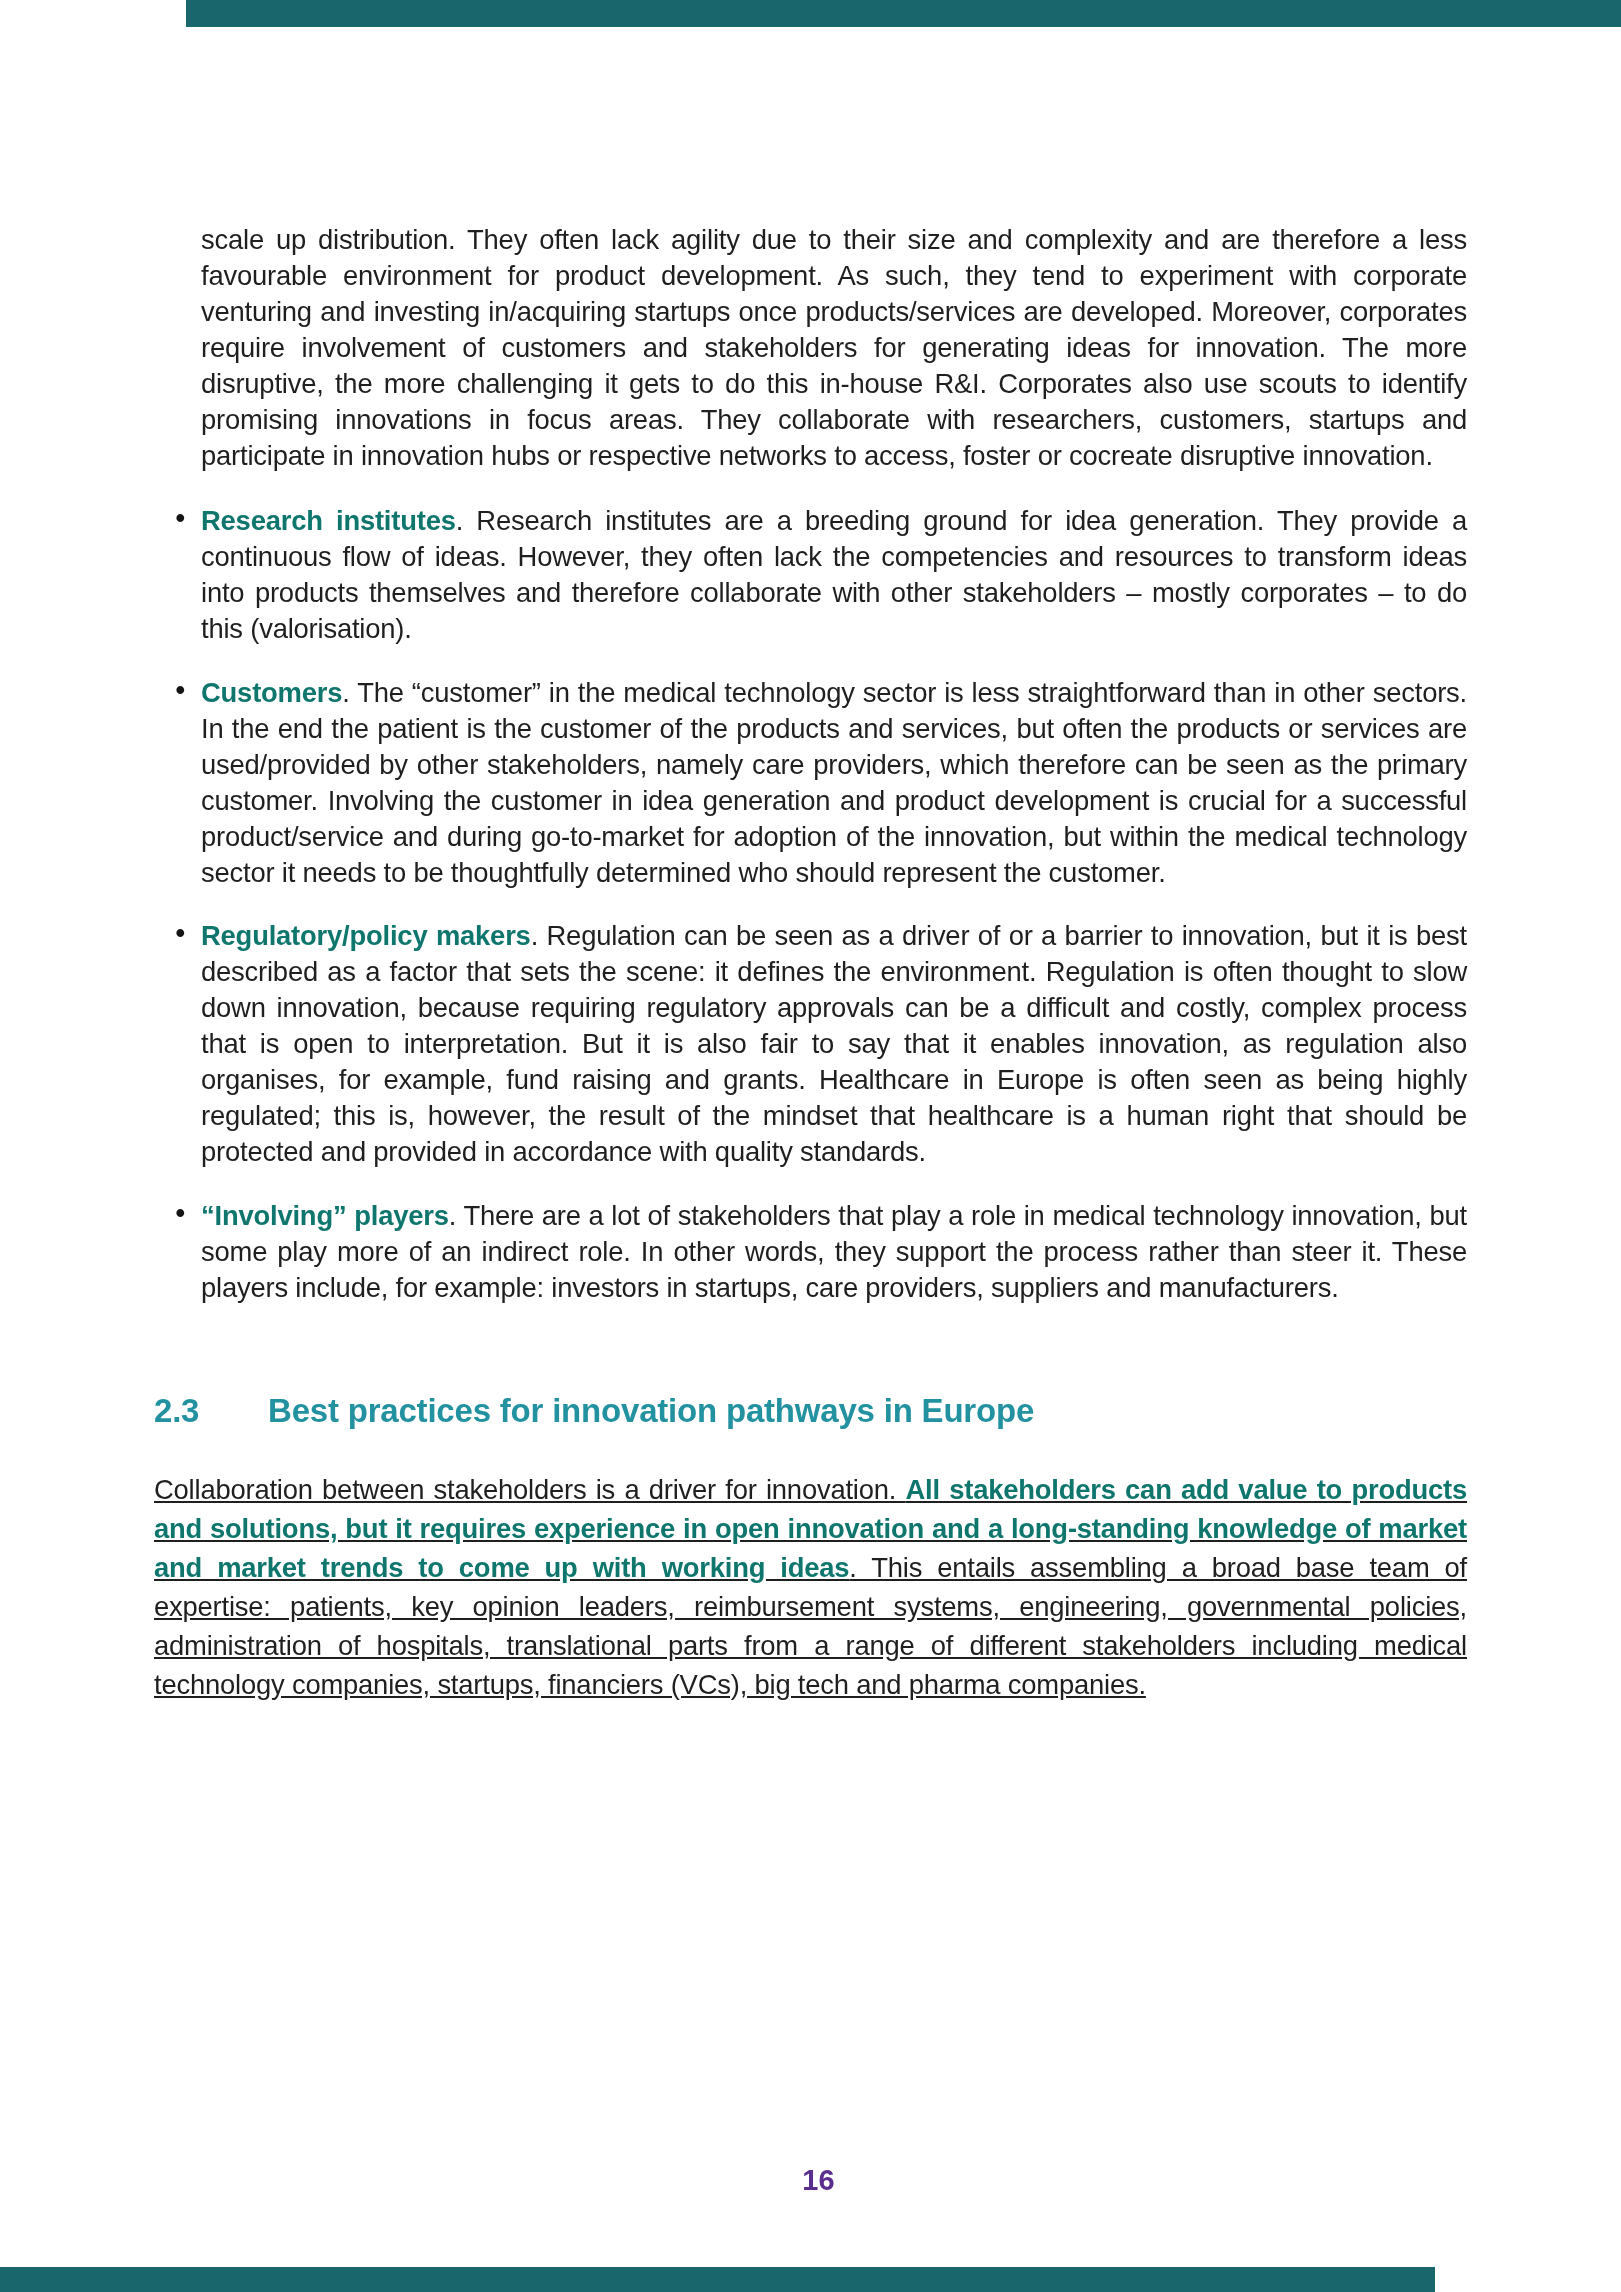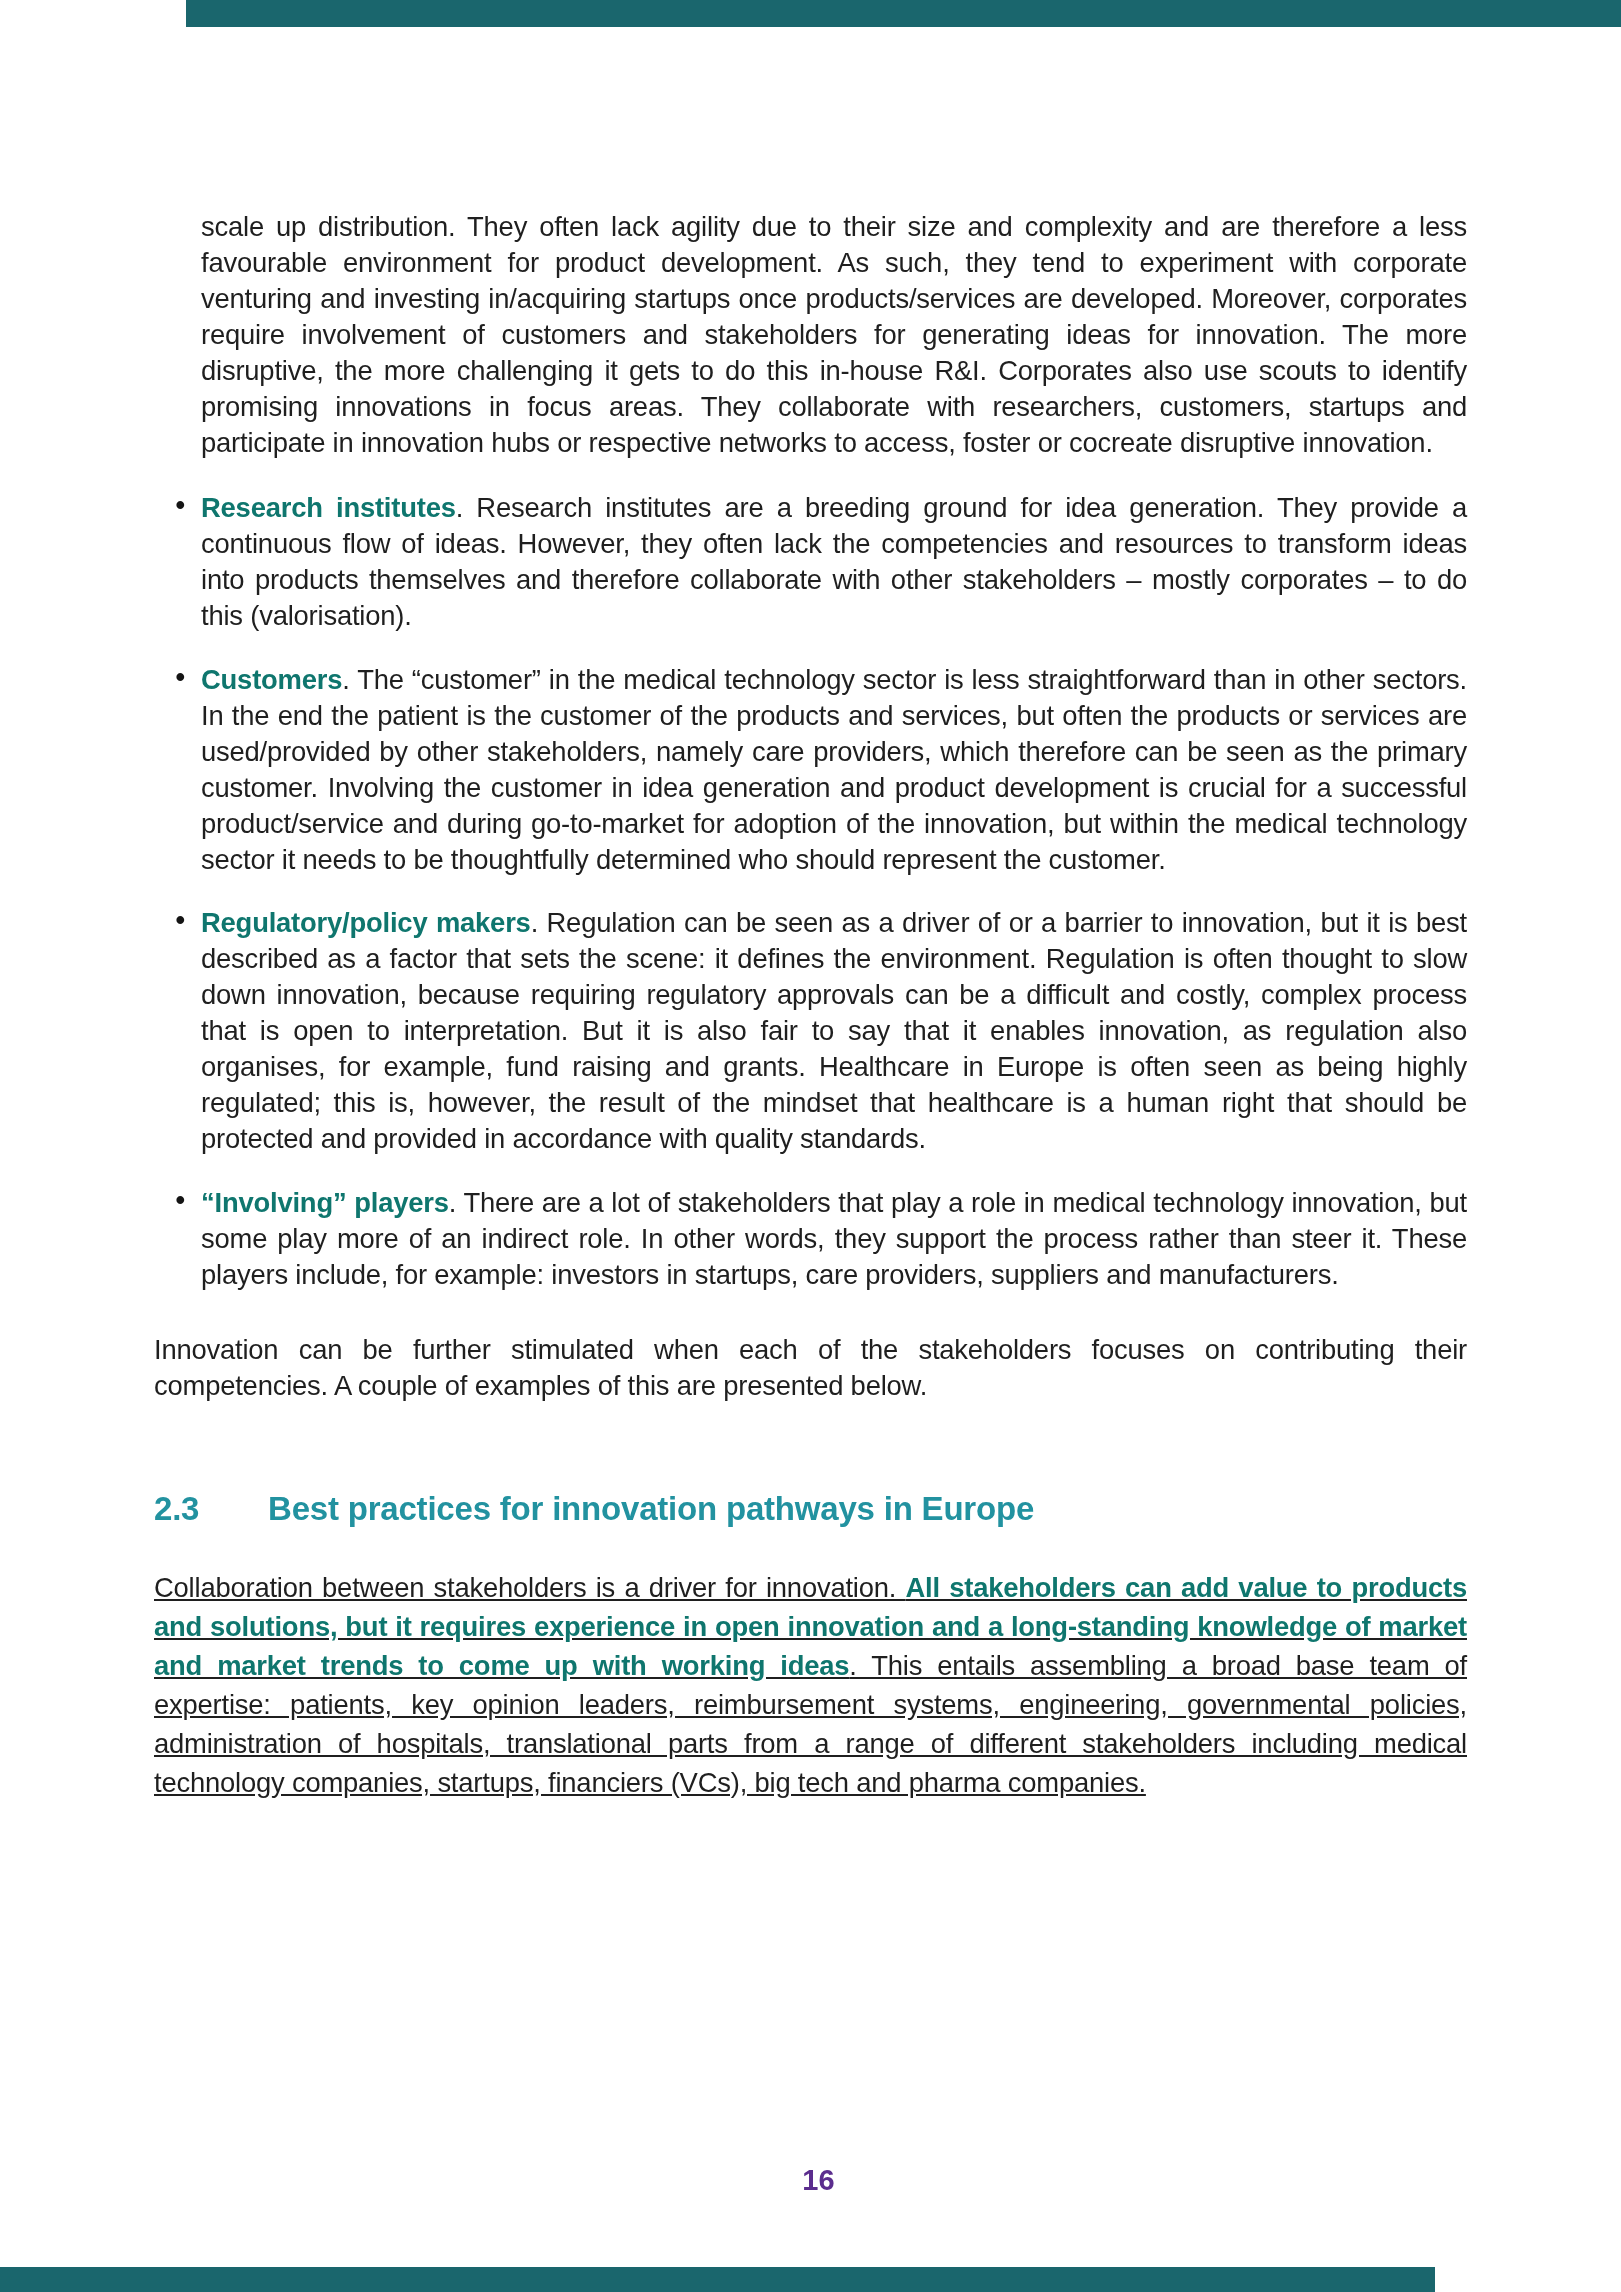--- a/index.html
+++ b/index.html
@@ -22,21 +22,21 @@
   .bottom-bar {
     position: absolute;
     bottom: 0;
     left: 0;
     width: 1435px;
     height: 26.5px;
   }
   .content {
     position: absolute;
     left: 154px;
-    top: 182px;
+    top: 195px;
     width: 1313px;
   }
   .para {
     font-size: 27.4px;
     line-height: 36px;
     letter-spacing: -0.2px;
     text-align: justify;
   }
   .para b { font-weight: 700; color: #0f766e; }
   .para.indented { margin-left: 47px; }
@@ -106,21 +106,20 @@
     <div class="bullet">
       <span class="marker">•</span>
       <p class="para"><b>Regulatory/policy makers</b><span>. Regulation can be seen as a driver of or a barrier to innovation, but it is best described as a factor that sets the scene: it defines the environment. Regulation is often thought to slow down innovation, because requiring regulatory approvals can be a difficult and costly, complex process that is open to interpretation. But it is also fair to say that it enables innovation, as regulation also organises, for example, fund raising and grants. Healthcare in Europe is often seen as being highly regulated; this is, however, the result of the mindset that healthcare is a human right that should be protected and provided in accordance with quality standards.</span></p>
     </div>
 
     <div class="bullet">
       <span class="marker">•</span>
       <p class="para"><b>“Involving” players</b><span>. There are a lot of stakeholders that play a role in medical technology innovation, but some play more of an indirect role. In other words, they support the process rather than steer it. These players include, for example: investors in startups, care providers, suppliers and manufacturers.</span></p>
     </div>
 
-    <p class="para closing"><span>Innovation can be further stimulated when each of the stakeholders focuses on contributing their competencies. A couple of examples of this are presented below.</span></p>
 
     <div class="section-heading" style="color: rgb(34, 146, 160); gap: 8px;">
       <span class="sec-num">2.3</span>
       <span class="sec-title">Best practices for innovation pathways in Europe</span>
     </div>
 
     <p class="para final-para"><span>Collaboration between stakeholders is a driver for innovation. </span><b>All stakeholders can add value to products and solutions, but it requires experience in open innovation and a long-standing knowledge of market and market trends to come up with working ideas</b><span>. This entails assembling a broad base team of expertise: patients, key opinion leaders, reimbursement systems, engineering, governmental policies, administration of hospitals, translational parts from a range of different stakeholders including medical technology companies, startups, financiers (VCs), big tech and pharma companies.</span></p>
 
   </div>
 

